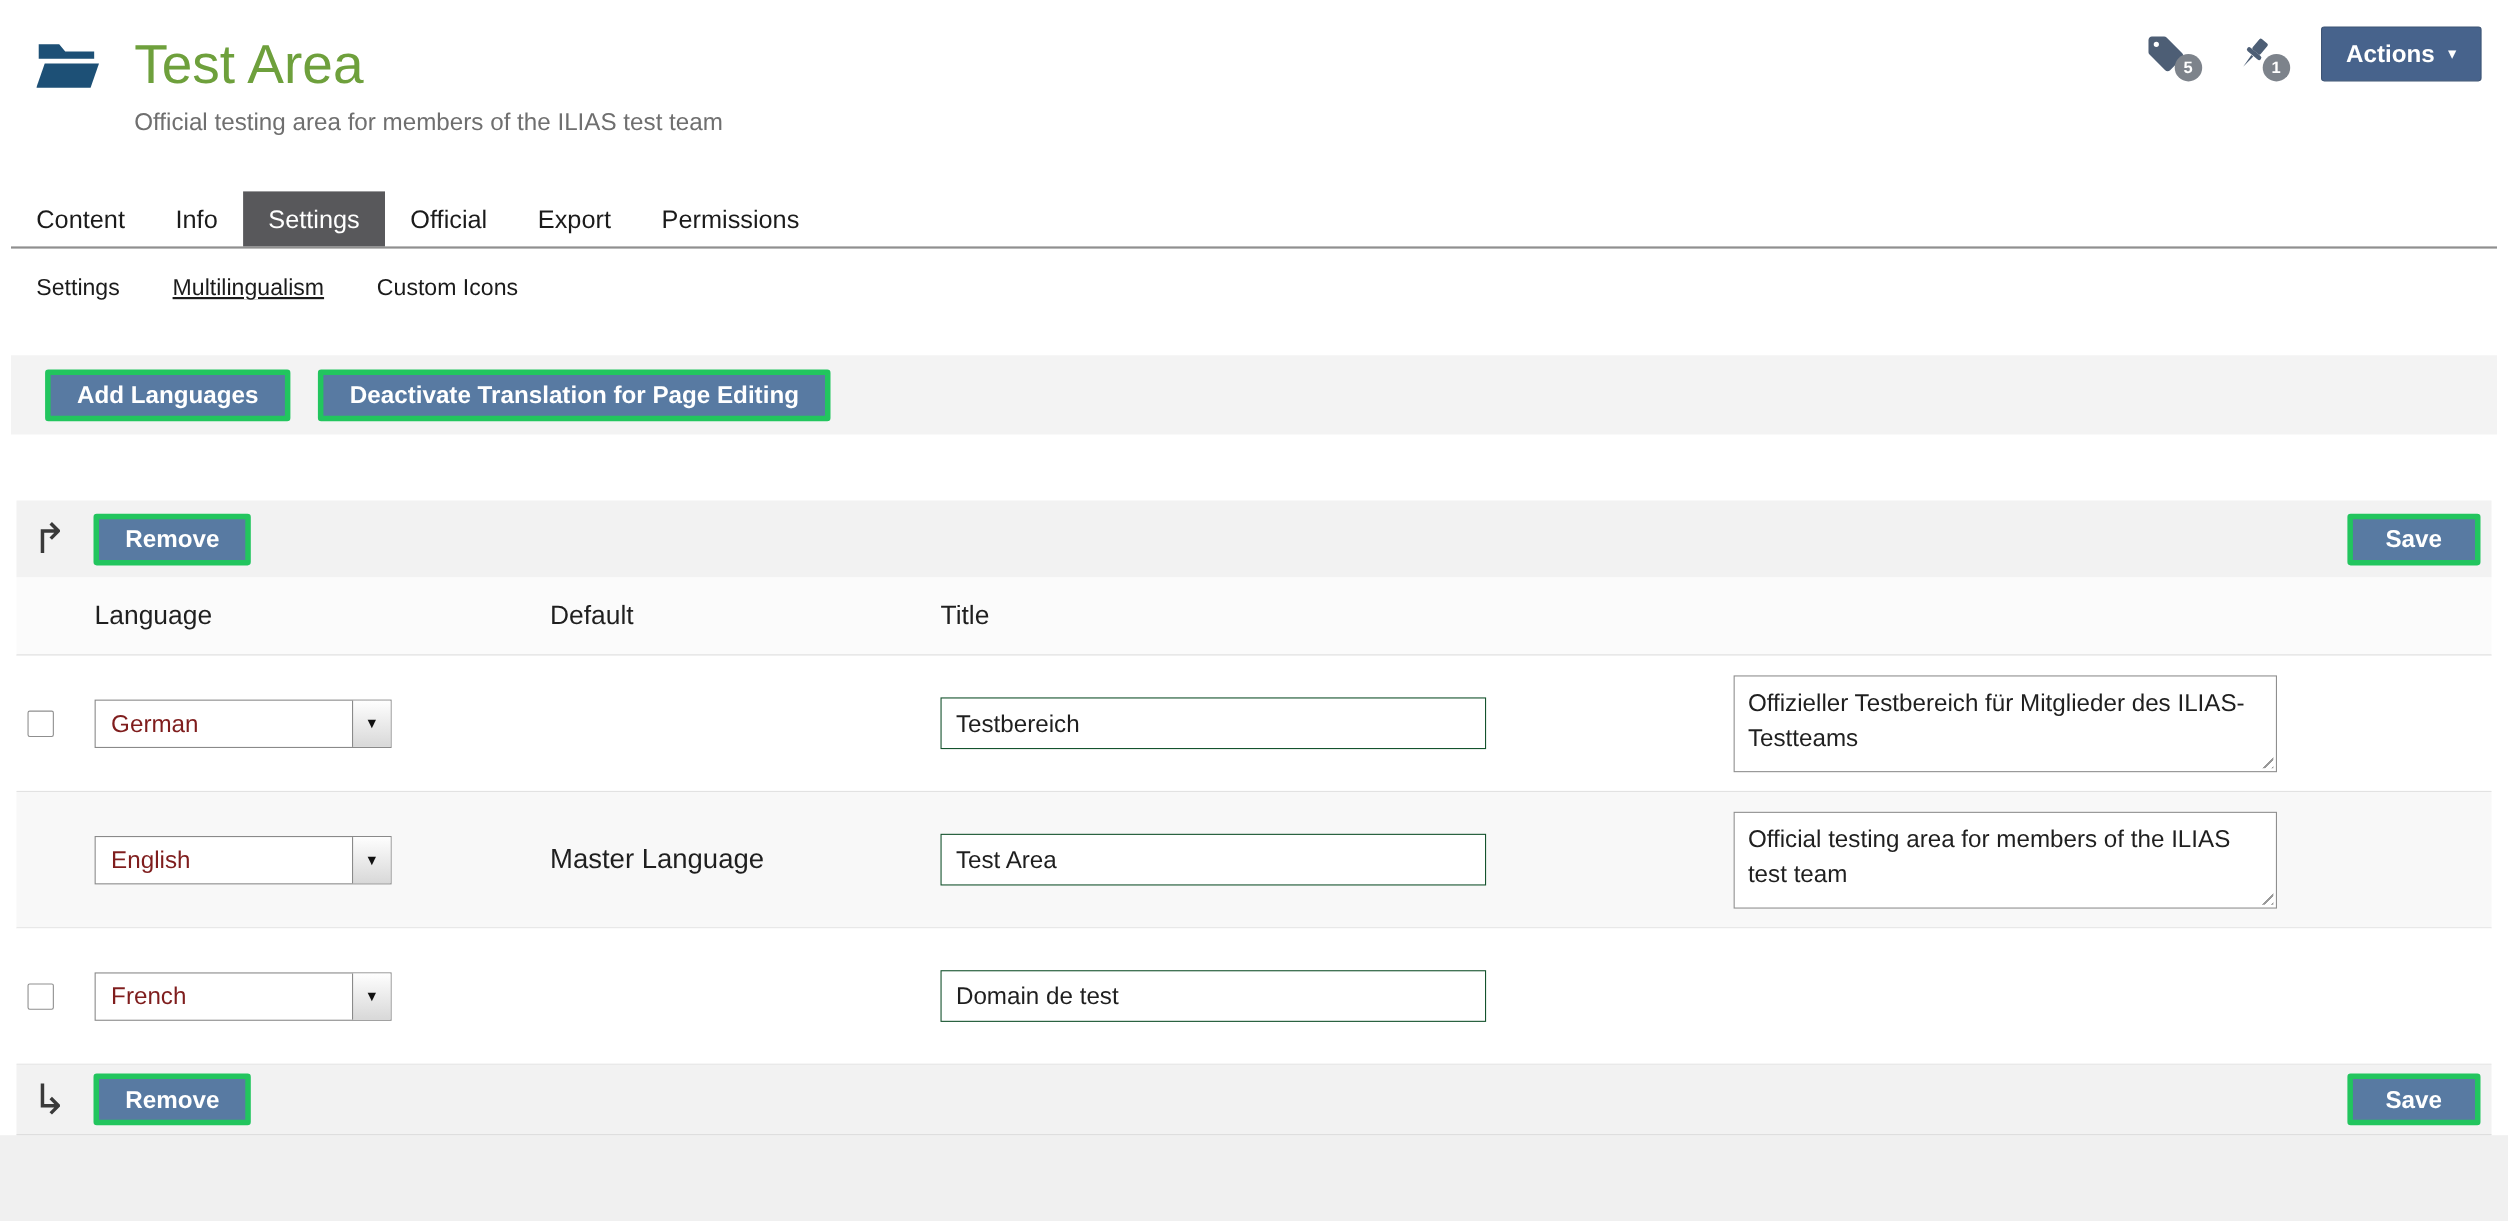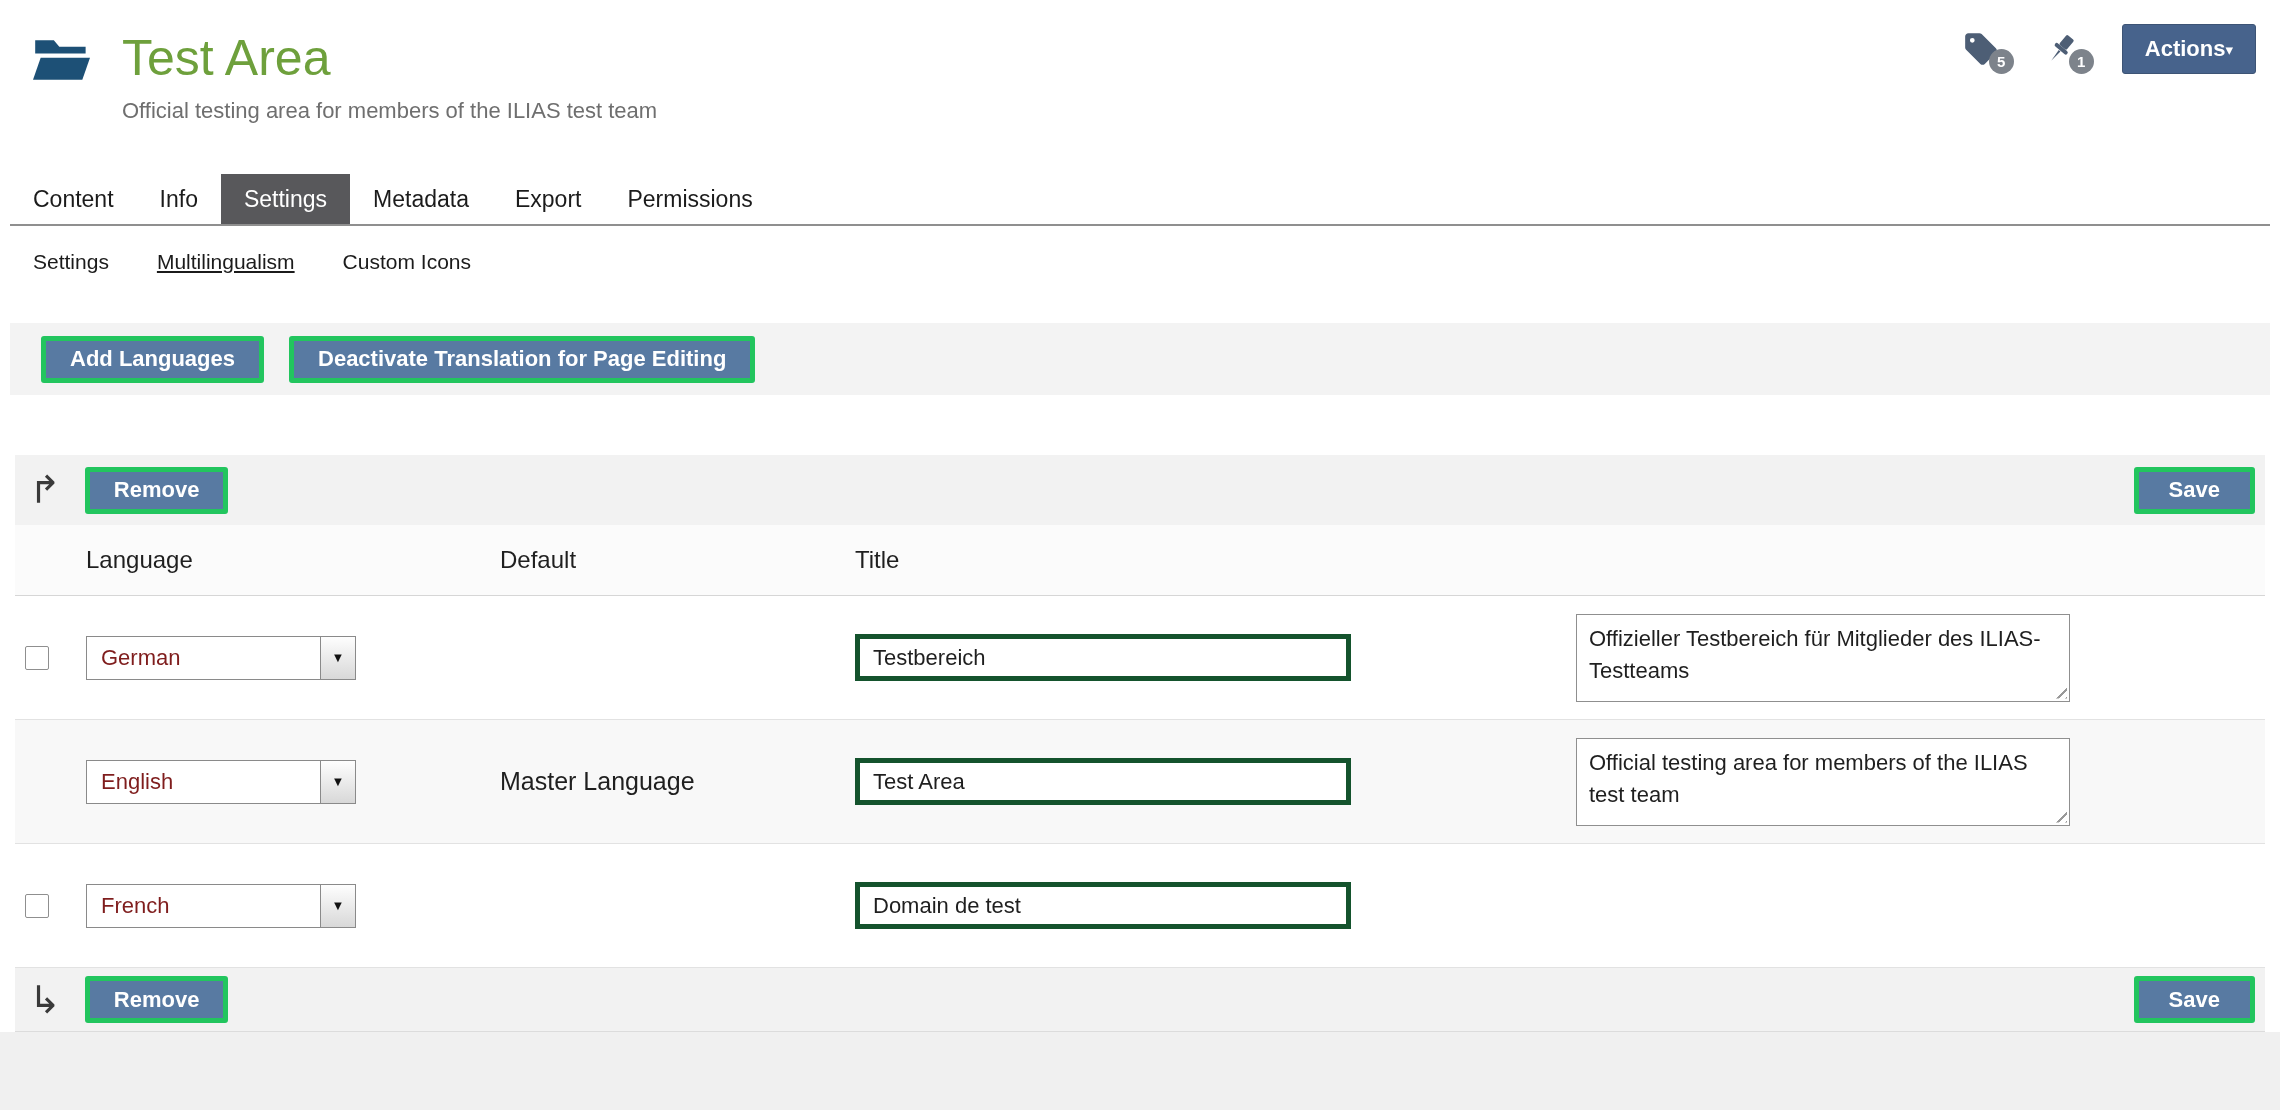--- a/index.html
+++ b/index.html
@@ -27,21 +27,21 @@
     background: #7d838b; color: #fff;
     font-size: 15px; font-weight: bold;
     display: flex; align-items: center; justify-content: center;
     line-height: 1;
   }
   .actions-btn {
     height: 50px; padding: 0 22px;
     background: #47638c; color: #fff;
     border: 1px solid #3d5475; border-radius: 3px;
     font-size: 22px; font-weight: bold;
-    display: flex; align-items: center; gap: 0;
+    display: flex; align-items: center; gap: 12px;
     cursor: pointer; font-family: inherit;
   }
   .caret { font-size: 15px; line-height: 1; }
 
   
   .tabs { margin: 44px 10px 0; display: flex; align-items: flex-end; border-bottom: 2px solid #8f8f8f; }
   .tab {
     display: block; padding: 0 23px; height: 50px; line-height: 50px;
     font-size: 23px; color: #1b1b1b; text-decoration: none; cursor: pointer; white-space: nowrap;
   }
@@ -107,21 +107,21 @@
     width: 35px; border-left: 1px solid #8a8a8a;
     background: linear-gradient(#fefefe, #d8d8d8);
     display: flex; align-items: center; justify-content: center;
     font-size: 13px; color: #111;
   }
 
   .default-label { font-size: 25px; color: #1f1f1f; }
 
   .txt-input {
     width: 496px; height: 47px;
-    border: 5px solid #14532d; background: #fff;
+    border: 1px solid #14532d; background: #fff;
     padding: 0 13px; font-size: 22px; color: #1f1f1f; font-family: inherit;
   }
 
   .ta-wrap { position: relative; width: 494px; }
   .desc {
     display: block; width: 100%; height: 88px;
     border: 1px solid #8f8f8f; background: #fff;
     padding: 8px 12px; font-size: 22px; line-height: 32px;
     color: #1f1f1f; font-family: inherit; resize: none;
   }
@@ -179,21 +179,21 @@
         <span>Actions</span>
         <span class="caret">▾</span>
       </button>
     </div>
   </header>
 
   <nav class="tabs">
     <a class="tab">Content</a>
     <a class="tab">Info</a>
     <a class="tab active">Settings</a>
-    <a class="tab">Metadata</a>
+    <a class="tab">Official</a>
     <a class="tab">Export</a>
     <a class="tab">Permissions</a>
   </nav>
 
   <nav class="subtabs">
     <a class="subtab">Settings</a>
     <a class="subtab active">Multilingualism</a>
     <a class="subtab">Custom Icons</a>
   </nav>
 

